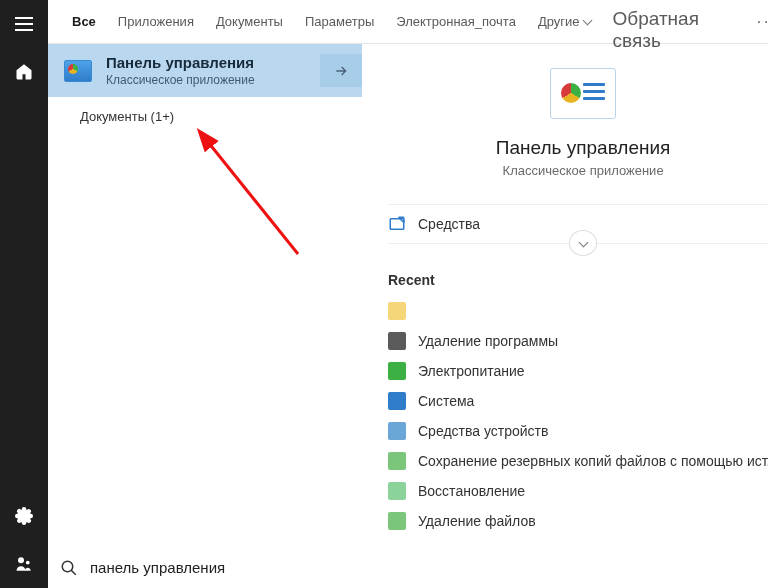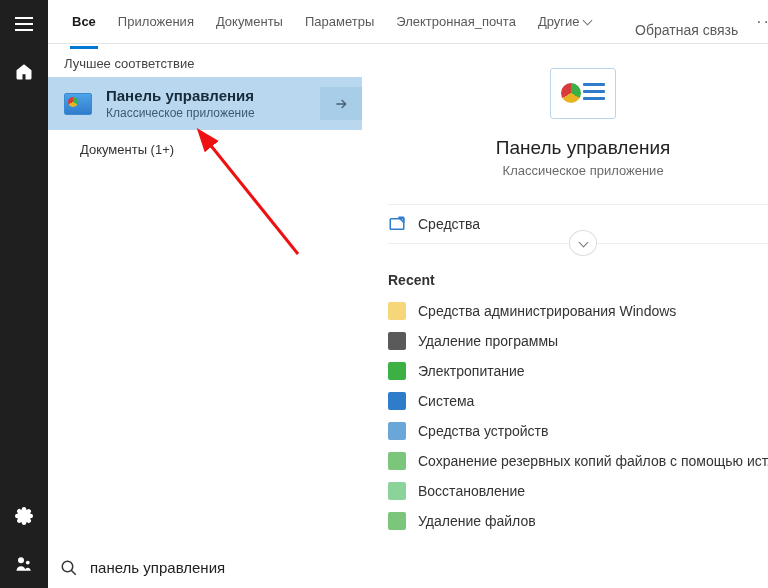--- a/index.html
+++ b/index.html
@@ -16,21 +16,21 @@
   
   .main { flex: 1; display: flex; flex-direction: column; height: 100%; }
 
   
   .tabs { height: 44px; display: flex; align-items: center; border-bottom: 1px solid #e5e5e5; padding: 0 6px 0 14px; gap: 2px; }
   .tab { font-size: 13px; color: #5a5a5a; padding: 0 10px; height: 55px; display: flex; align-items: center; cursor: pointer; position: relative; white-space: nowrap; }
   .tab.active { color: #1a1a1a; font-weight: 600; }
   .tab.active::after { content: ""; position: absolute; left: 8px; right: 8px; bottom: 0; height: 3px; background: #0078d4; }
   .tab .chev { margin-left: 4px; }
   .tabs-spacer { flex: 1; }
-  .feedback { font-size: 14px; color: #5a5a5a; padding: 0 8px; cursor: pointer; margin-top: 16px; }
+  .feedback { font-size: 19px; color: #5a5a5a; padding: 0 8px; cursor: pointer; margin-top: 16px; }
   .more { padding: 0 8px; color: #5a5a5a; cursor: pointer; letter-spacing: 2px; }
 
   
   .body { flex: 1; display: flex; min-height: 0; }
   .results { width: 314px; display: flex; flex-direction: column; }
   .preview { flex: 1; display: flex; flex-direction: column; padding: 18px 14px 10px 26px; overflow: hidden; }
 
   .section-label { font-size: 13px; color: #444; padding: 12px 16px 6px 16px; }
 
   .best-match { background: #b9d8ef; display: flex; align-items: center; padding: 10px 0 10px 16px; cursor: pointer; }
@@ -122,21 +122,20 @@
           <span class="chev chev-down"></span>
         </div>
       <div class="tabs-spacer"></div>
       <div class="feedback">Обратная связь</div>
       <div class="more">···</div>
     </div>
 
     <div class="body" style="position:relative;">
 
       <div class="results">
-        <div class="section-label">Лучшее соответствие</div>
         <div class="best-match">
           <div class="bm-icon"></div>
           <div class="bm-text">
             <div class="bm-title">Панель управления</div>
             <div class="bm-sub">Классическое приложение</div>
           </div>
           <div class="bm-arrow">
             <svg width="16" height="16" viewBox="0 0 24 24" fill="none" stroke="currentColor" stroke-width="2">
                 <path d="M5 12h14M13 6l6 6-6 6"></path>
               </svg>
@@ -174,21 +173,20 @@
           <span>Средства</span>
         </div>
         <div class="expand-chev">
             <span class="chev-down"></span>
           </div>
 
         <div class="recent-label">Recent</div>
         <div class="recent-list">
           <div class="recent-item">
               <span class="ri-icon ri-0"></span>
-              <span>Средства администрирования Windows</span>
             </div>
           <div class="recent-item">
               <span class="ri-icon ri-1"></span>
               <span>Удаление программы</span>
             </div>
           <div class="recent-item">
               <span class="ri-icon ri-2"></span>
               <span>Электропитание</span>
             </div>
           <div class="recent-item">

